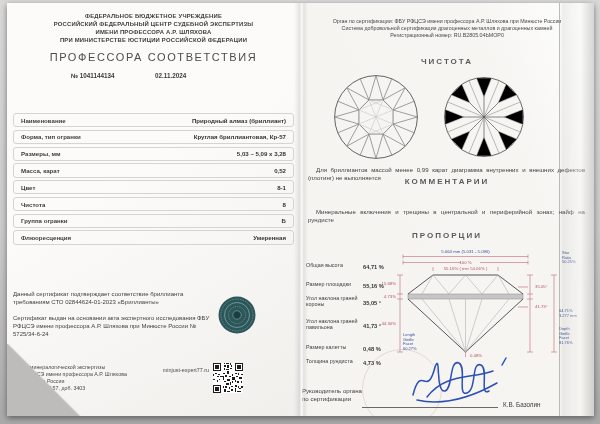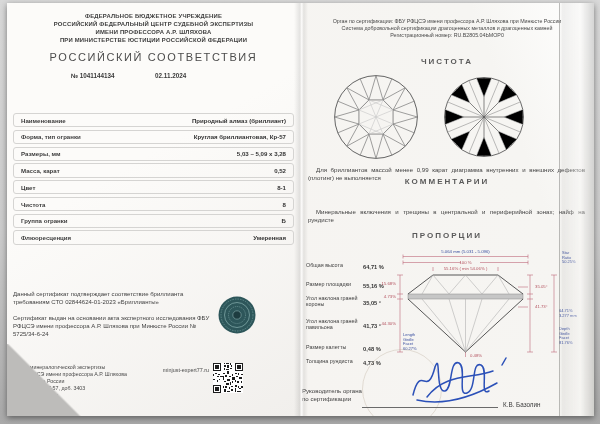--- a/index.html
+++ b/index.html
@@ -64,21 +64,21 @@
 
   <div class="page page-left">
 
     <div class="abs org" style="top:9px;left:0;">
       <div>ФЕДЕРАЛЬНОЕ БЮДЖЕТНОЕ УЧРЕЖДЕНИЕ</div>
       <div>РОССИЙСКИЙ ФЕДЕРАЛЬНЫЙ ЦЕНТР СУДЕБНОЙ ЭКСПЕРТИЗЫ</div>
       <div>ИМЕНИ ПРОФЕССОРА А.Р. ШЛЯХОВА</div>
       <div>ПРИ МИНИСТЕРСТВЕ ЮСТИЦИИ РОССИЙСКОЙ ФЕДЕРАЦИИ</div>
     </div>
 
-    <div class="abs cert-title" style="top:48px;left:0;">РОССИЙСКИЙ СООТВЕТСТВИЯ</div>
+    <div class="abs cert-title" style="top:48px;left:0;">ПРОФЕССОРА СООТВЕТСТВИЯ</div>
 
     <span class="abs numrow" style="top:69px;left:64px;">№ 1041144134</span>
     <span class="abs numrow" style="top:69px;left:148px;">02.11.2024</span>
 
     <div class="abs spec-table">
       <div class="spec-row">
         <span class="lab">Наименование</span>
         <span class="val">Природный алмаз (бриллиант)</span>
       </div>
       <div class="spec-row">

